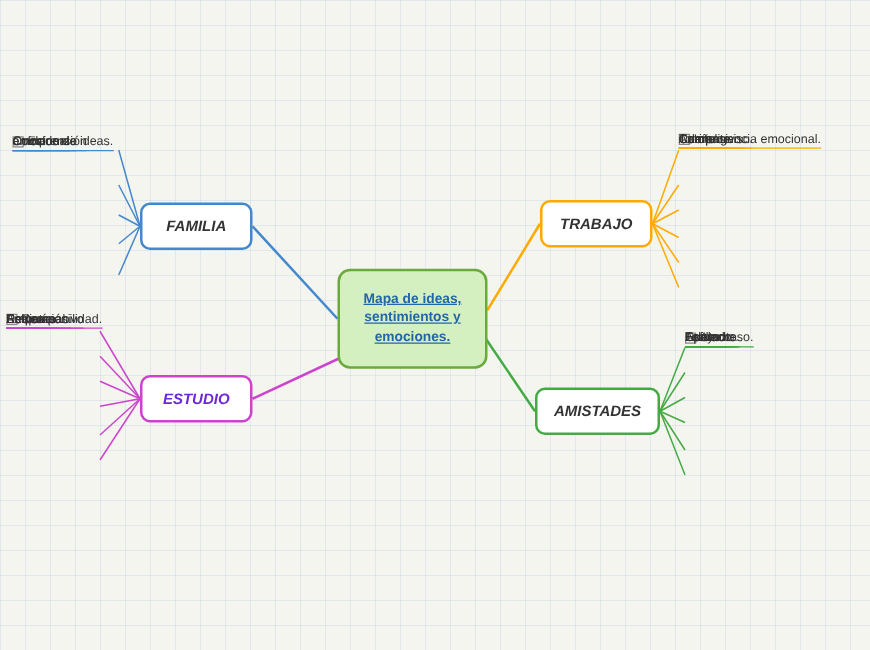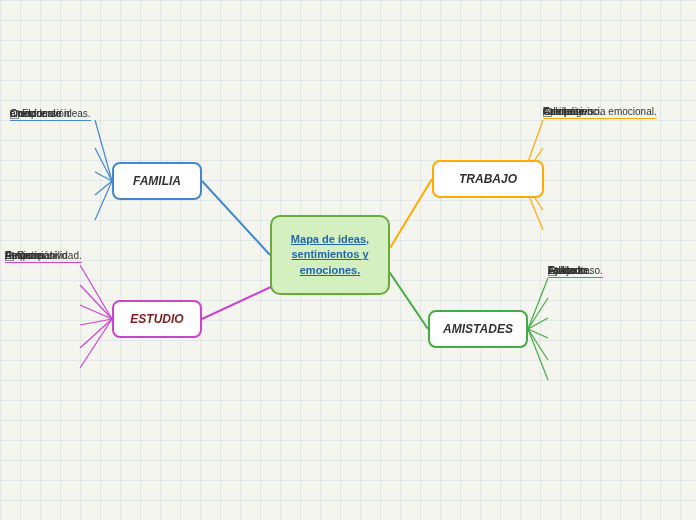--- a/index.html
+++ b/index.html
@@ -71,38 +71,38 @@
       width: 90px;
       height: 38px;
       background: #fff;
       border: 2px solid #4488cc;
       left: 112px;
       top: 162px;
     }
     .familia-node span { color: #333; }
 
     .trabajo-node {
-      width: 112px;
+      width: 90px;
       height: 38px;
       background: #fff;
       border: 2px solid #ffaa00;
       left: 432px;
       top: 160px;
     }
     .trabajo-node span { color: #333; }
 
     .estudio-node {
       width: 90px;
       height: 38px;
       background: #fff;
       border: 2px solid #cc44cc;
       left: 112px;
       top: 300px;
     }
-    .estudio-node span { color: #7f1d1d; }
+    .estudio-node span { color: #6d28d9; }
 
     .amistades-node {
       width: 100px;
       height: 38px;
       background: #fff;
       border: 2px solid #44aa44;
       left: 428px;
       top: 310px;
     }
     .amistades-node span { color: #333; }

